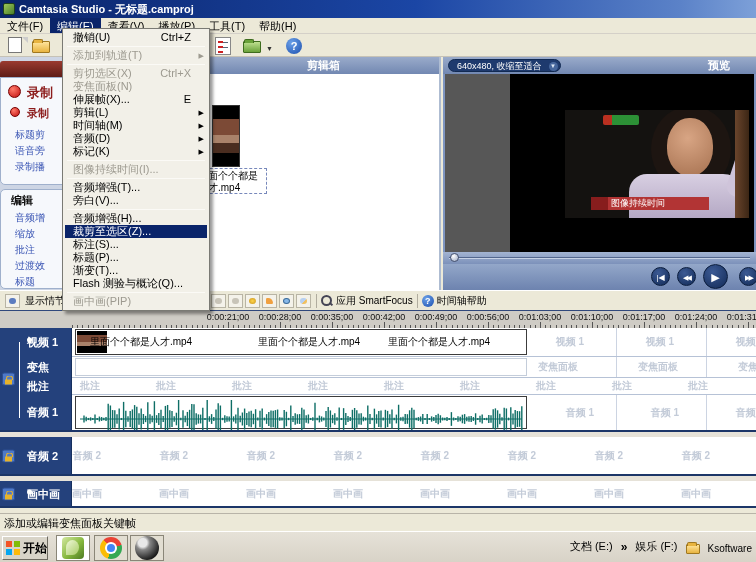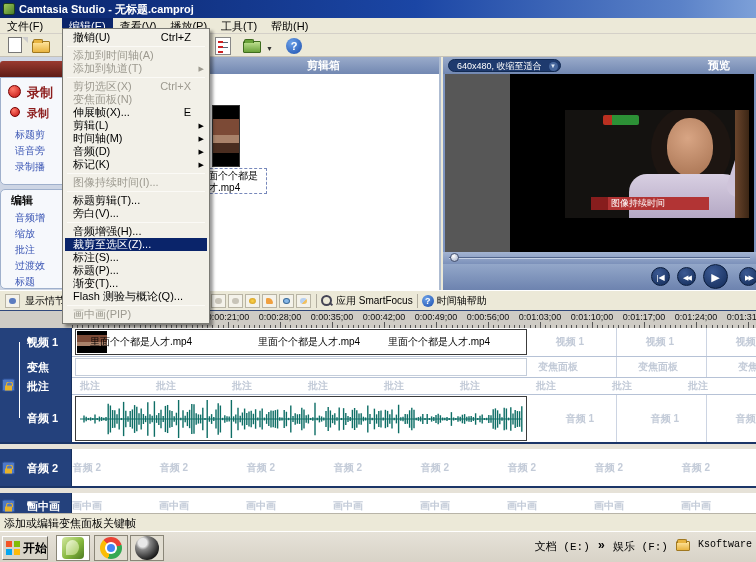--- a/index.html
+++ b/index.html
@@ -10,21 +10,21 @@
     background:#ece9d8; font-size:11px; color:#000;
   }
   
   #titlebar{position:absolute;left:0;top:0;width:756px;height:18px;
     background:linear-gradient(90deg,#0a246a 0%,#1b46a5 55%,#5b82c8 90%,#7da0d8 100%);
     display:flex;align-items:center;color:#fff;font-weight:bold;font-size:11px;}
   #app-icon{width:12px;height:12px;margin:0 4px 0 3px;background:linear-gradient(135deg,#9dc65a,#4a7f2a);border:1px solid #20401a;border-radius:2px;}
   
   #menubar{position:absolute;left:0;top:18px;width:756px;height:16px;background:#ece9d8;border-bottom:1px solid #d4d0c8;display:flex;align-items:center;}
   .mb-item{padding:1px 7px;height:15px;line-height:14px;cursor:default;}
-  .mb-item.active{background:#0a246a;color:#fff;margin-left:12px;}
+  .mb-item.active{background:#0a246a;color:#fff;}
   
   #toolbar{position:absolute;left:0;top:34px;width:756px;height:23px;background:#ece9d8;border-bottom:1px solid #c6c2b6;}
   .tb-icon{position:absolute;top:3px;width:20px;height:17px;}
   .page{background:#fff;border:1px solid #777;width:14px;height:16px;}
   .page:before{content:"";position:absolute;right:0;top:0;border:3px solid #ccc;border-bottom-color:transparent;border-left-color:transparent;}
   .folder{width:18px;height:12px;background:linear-gradient(#ffe49c,#e8b440);border:1px solid #a07820;border-radius:1px;position:relative;margin-top:4px;}
   .folder:before{content:"";position:absolute;left:0;top:-3px;width:8px;height:3px;background:#e8b440;border:1px solid #a07820;border-bottom:none;border-radius:2px 2px 0 0;}
   .folder.green{background:linear-gradient(#bfe090,#6aa23a);border-color:#3e6c1e;}
   .folder.green:before{background:#6aa23a;border-color:#3e6c1e;}
   .tb-sep{position:absolute;top:3px;width:1px;height:17px;background:#b8b4a8;border-right:1px solid #fff;}
@@ -124,21 +124,21 @@
      linear-gradient(#05a6f0 0 0) 0 8px/6px 6px no-repeat,
      linear-gradient(#ffba08 0 0) 8px 8px/6px 6px no-repeat;}
   .ql-btn{position:absolute;top:3px;width:34px;height:26px;border:1px solid #8a8678;background:#e2ded2;display:flex;align-items:center;justify-content:center;cursor:pointer;}
   .ql-btn.active{background:#fff;}
   .camtasia-ic{width:22px;height:22px;border-radius:4px;background:linear-gradient(135deg,#d4e8a0,#86b83e 55%,#4c7a22);position:relative;}
   .camtasia-ic:before{content:"";position:absolute;left:4px;top:3px;width:13px;height:15px;border-radius:50% 50% 50% 0;background:linear-gradient(135deg,#f0f8d8,#a8cc66);}
   .chrome-ic{width:22px;height:22px;border-radius:50%;background:conic-gradient(from -45deg,#ea4335 0 120deg,#34a853 0 240deg,#fbbc05 0 360deg);position:relative;}
   .chrome-ic:before{content:"";position:absolute;left:5px;top:5px;width:12px;height:12px;border-radius:50%;background:#fff;}
   .chrome-ic:after{content:"";position:absolute;left:7px;top:7px;width:8px;height:8px;border-radius:50%;background:#4285f4;}
   .photo-ic{width:24px;height:24px;border-radius:50%;background:radial-gradient(circle at 32% 28%,#e8e8e8 0 18%,#888 30%,#1a1a1a 75%);}
-  #tb-right{position:absolute;right:4px;top:7px;display:flex;align-items:flex-start;gap:8px;font-size:11px;font-family:Liberation Mono, monospace;}
+  #tb-right{position:absolute;right:4px;top:7px;display:flex;align-items:flex-end;gap:8px;font-size:11px;}
   #tb-right .chev{font-weight:bold;font-size:12px;}
   #tb-right .small-folder{width:14px;height:10px;margin-top:2px;}
   #ks-label{font-size:10px;}
   
   #editmenu{position:absolute;left:62px;top:28px;width:148px;background:#f2f0e8;border:1px solid #7a7a74;box-shadow:3px 3px 3px rgba(0,0,0,.4);padding:2px;z-index:100;}
   .m-item{position:relative;height:13px;line-height:13px;font-size:11px;padding-left:8px;white-space:nowrap;cursor:default;}
   .m-item .sc{position:absolute;right:16px;}
   .m-item .arrow{position:absolute;right:3px;font-size:7px;top:0px;}
   .m-item.disabled{color:#9d9a90;}
   .m-item.hl{background:#0a246a;color:#fff;}
@@ -497,21 +497,21 @@
             <span class="wm" style="left: 94px;">批注</span>
             <span class="wm" style="left: 170px;">批注</span>
             <span class="wm" style="left: 246px;">批注</span>
             <span class="wm" style="left: 322px;">批注</span>
             <span class="wm" style="left: 398px;">批注</span>
             <span class="wm" style="left: 474px;">批注</span>
             <span class="wm" style="left: 550px;">批注</span>
             <span class="wm" style="left: 626px;">批注</span>
           </div>
         </div>
-        <div class="trow" style="height: 48px;">
+        <div class="trow" style="height: 36px;">
           <div class="tlabel">
             <span class="bullet-dash"></span>
             <span>音频 1</span>
           </div>
           <div class="tcontent">
             <div class="clipbox"><svg width="450" height="44">
                 <line x1="4" x2="446" y1="22" y2="22" stroke="#0e6e66" stroke-width="1"></line>
                 <line x1="8" x2="8" y1="18.41226240742335" y2="25.58773759257665" stroke="#0e6e66" stroke-width="1.4"></line>
                 <line x1="10.2" x2="10.2" y1="19.82602155534679" y2="24.17397844465321" stroke="#0e6e66" stroke-width="1.4"></line>
                 <line x1="12.399999999999999" x2="12.399999999999999" y1="20.92349371657754" y2="23.07650628342246" stroke="#0e6e66" stroke-width="1.4"></line>
@@ -785,34 +785,33 @@
       <span class="chev">»</span>
       <span>娱乐 (F:)</span>
       <div class="folder small-folder"></div>
       <span id="ks-label">Ksoftware</span>
     </div>
   </div>
 
   <div id="editmenu">
       <div class="m-item"><span>撤销(U)</span><span class="sc">Ctrl+Z</span></div>
       <div class="m-sep"></div>
-      <div class="m-item disabled"><span>添加到时间轴(A)</span></div>
       <div class="m-item disabled"><span>添加到轨道(T)</span><span class="arrow">▶</span></div>
       <div class="m-sep"></div>
       <div class="m-item disabled"><span>剪切选区(X)</span><span class="sc">Ctrl+X</span></div>
       <div class="m-item disabled"><span>变焦面板(N)</span></div>
       <div class="m-item"><span>伸展帧(X)...</span><span class="sc">E</span></div>
       <div class="m-item"><span>剪辑(L)</span><span class="arrow">▶</span></div>
       <div class="m-item"><span>时间轴(M)</span><span class="arrow">▶</span></div>
       <div class="m-item"><span>音频(D)</span><span class="arrow">▶</span></div>
       <div class="m-item"><span>标记(K)</span><span class="arrow">▶</span></div>
       <div class="m-sep"></div>
       <div class="m-item disabled"><span>图像持续时间(I)...</span></div>
       <div class="m-sep"></div>
-      <div class="m-item"><span>标题剪辑(T)...</span></div>
+      <div class="m-item"><span>音频增强(T)...</span></div>
       <div class="m-item"><span>旁白(V)...</span></div>
       <div class="m-sep"></div>
       <div class="m-item"><span>音频增强(H)...</span></div>
       <div class="m-item hl"><span>裁剪至选区(Z)...</span></div>
       <div class="m-item"><span>标注(S)...</span></div>
       <div class="m-item"><span>标题(P)...</span></div>
       <div class="m-item"><span>渐变(T)...</span></div>
       <div class="m-item"><span>Flash 测验与概论(Q)...</span></div>
       <div class="m-sep"></div>
       <div class="m-item disabled"><span>画中画(PIP)</span></div>

